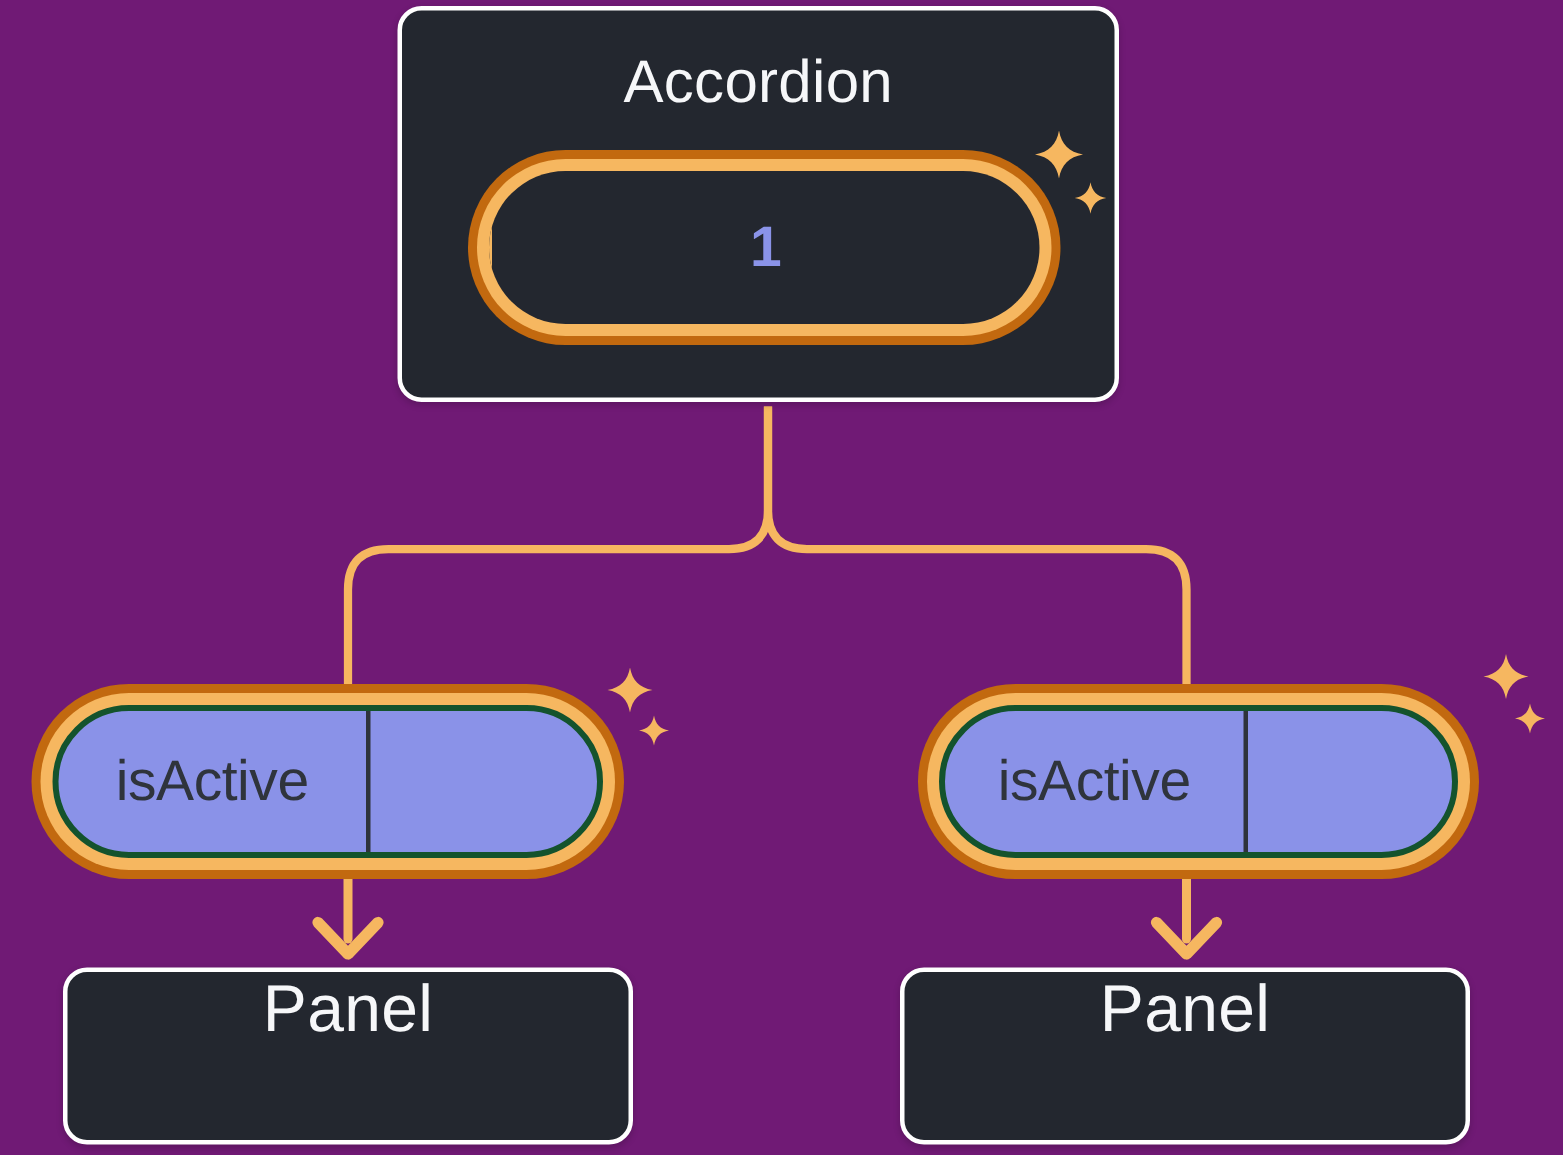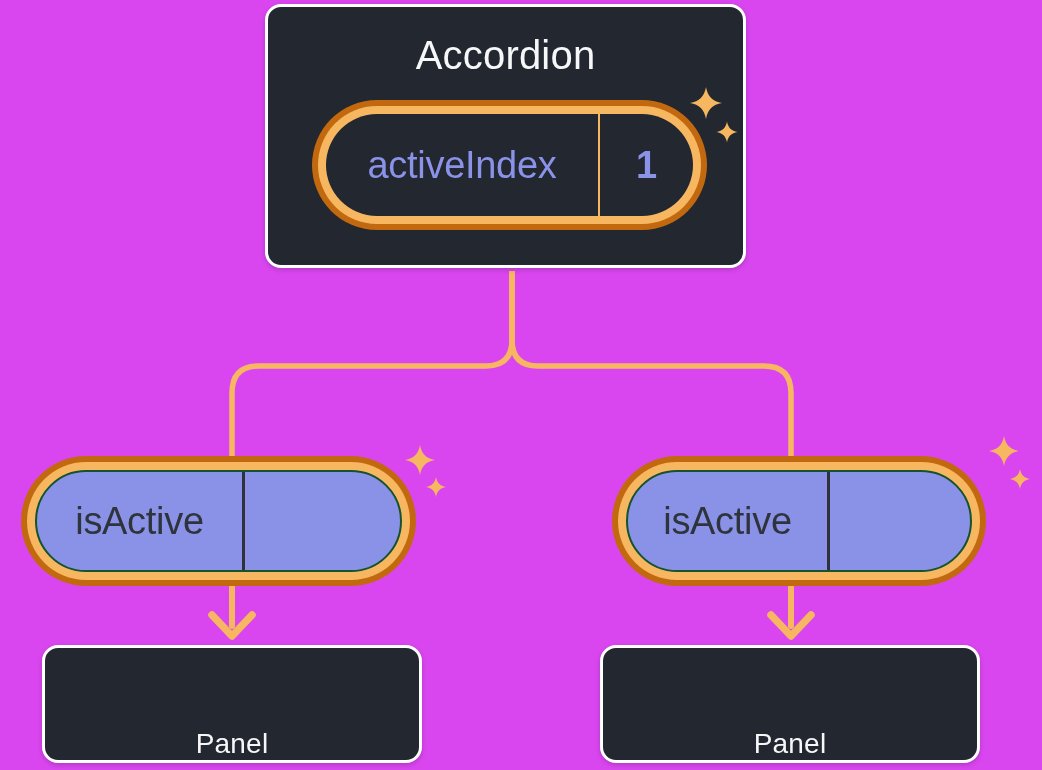--- a/index.html
+++ b/index.html
@@ -1,19 +1,19 @@
 <!DOCTYPE html>
 <html><head>
 <meta charset="utf-8">
 <style>
   html,body{margin:0;padding:0;}
   .canvas{
     position:relative;
     width:1042px;height:770px;
-    background:#d946ef;
+    background:#701a75;
     overflow:hidden;
     font-family:"Liberation Sans", sans-serif;
   }
   .layer{position:absolute;left:0;top:0;width:1042px;height:770px;}
   #connector-layer{z-index:1;}
   #sparkle-layer{z-index:3;pointer-events:none;}
 
   .node{
     position:absolute;
     box-sizing:border-box;
@@ -26,22 +26,22 @@
   .node-title{
     position:absolute;
     left:0;right:0;top:26px;
     text-align:center;
     color:#F6F7F9;
     font-size:40px;
     font-weight:500;
     letter-spacing:0.2px;
   }
   .panel-node{
-    display:flex;align-items:flex-end;justify-content:center;
-    color:#F6F7F9;font-size:28px;font-weight:500;letter-spacing:0.2px;
+    display:flex;align-items:flex-start;justify-content:center;
+    color:#F6F7F9;font-size:44px;font-weight:500;letter-spacing:0.2px;
   }
 
   
   .pill{
     position:absolute;
     box-sizing:border-box;
     border-radius:999px;
     background:#C2690F;
     padding:6px;
     z-index:2;
@@ -55,21 +55,21 @@
   }
   .pill-core{
     box-sizing:border-box;
     width:100%;height:100%;
     border-radius:999px;
     display:flex;
     align-items:stretch;
     overflow:hidden;
   }
   .pill-core.dark{ background:#23272F; }
-  .pill-core.purple{ background:#8A92E8; border:2px solid #14532d; }
+  .pill-core.purple{ background:#8A92E8; border:4px solid #14532d; }
 
   .pill-cell{
     display:flex;align-items:center;justify-content:center;
     font-size:38px;
     letter-spacing:-0.3px;
   }
   .pill-key{flex:0 0 auto;}
   .pill-val{flex:1 1 auto;font-weight:700;}
   .pill-divider{flex:0 0 auto;width:2px;}
   .pill-divider.amber{background:#F6B760;width:2px;}
@@ -111,21 +111,20 @@
     </g>
   </svg>
 
   <div class="node" id="accordion-node">
     <div class="node-title">Accordion</div>
   </div>
 
   <div class="pill" id="root-pill">
     <div class="pill-mid">
       <div class="pill-core dark">
-        <div class="pill-cell pill-key">activeIndex</div>
         <div class="pill-divider amber"></div>
         <div class="pill-cell pill-val">1</div>
       </div>
     </div>
   </div>
 
   <div class="pill" id="left-pill">
     <div class="pill-mid">
       <div class="pill-core purple">
         <div class="pill-cell pill-key">isActive</div>

